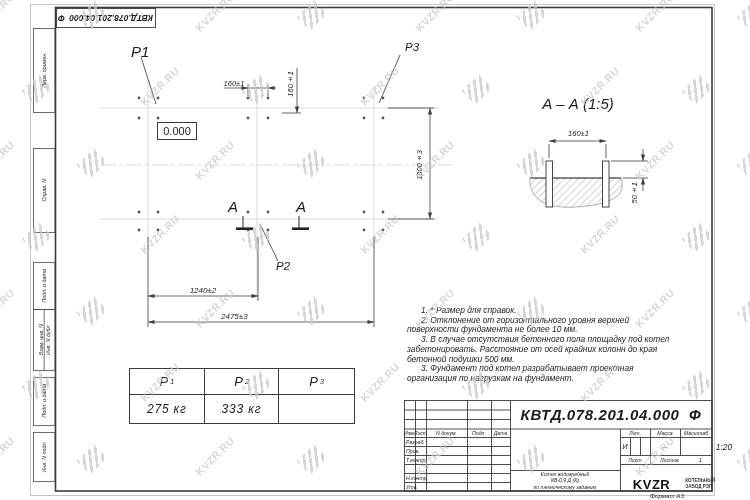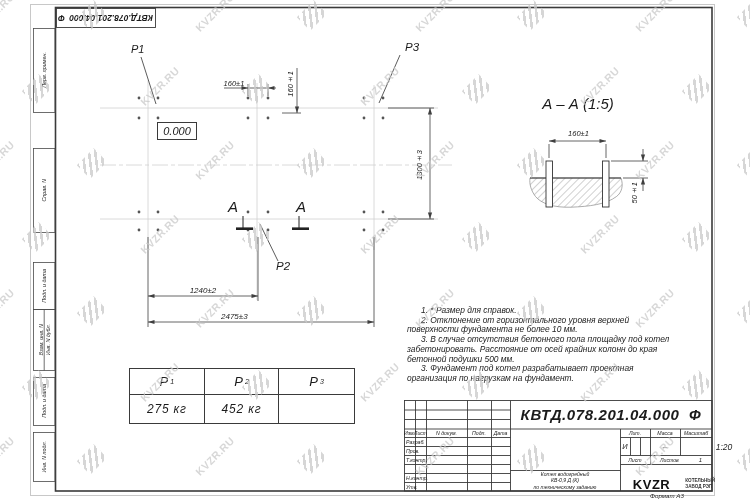--- a/index.html
+++ b/index.html
@@ -9,21 +9,21 @@
   .t{position:absolute;font-style:italic;color:#1b1b1b;white-space:nowrap;}
   .cell{position:absolute;display:flex;align-items:center;justify-content:center;
         font-style:italic;color:#1b1b1b;}
   .vcell{position:absolute;display:flex;align-items:center;justify-content:center;gap:1px;}
   .vcell span{writing-mode:vertical-rl;transform:rotate(180deg);white-space:nowrap;
         font-style:italic;color:#222;}
   .side span{font-size:5.4px;}
   .dim{font-size:7.5px;}
   .vdim span{font-size:7.5px;}
   .levelbox{position:absolute;left:157px;top:122px;width:38px;height:16px;border:1px solid #3a3a3a;
-        display:flex;align-items:center;justify-content:center;font-style:italic;font-size:11px;background:#fff;}
+        display:flex;align-items:center;justify-content:center;font-size:11px;background:#fff;}
   .notes{position:absolute;left:407px;top:306px;width:272px;font-style:italic;
         font-size:8.4px;line-height:9.7px;color:#1b1b1b;}
   .note{text-indent:14px;white-space:normal;}
   .ltable{position:absolute;left:129px;top:368px;width:224px;height:54px;display:grid;
         grid-template-columns:repeat(3,1fr);grid-template-rows:26px 1fr;border:1.2px solid #3a3a3a;background:transparent;}
   .lt-cell{display:flex;align-items:center;justify-content:center;border-right:1px solid #3a3a3a;
         border-bottom:1px solid #3a3a3a;font-style:italic;}
   .lt-cell:nth-child(3n){border-right:none;}
   .lt-cell:nth-child(n+4){border-bottom:none;}
   .lt-h{font-size:13px;} .lt-h sub{font-size:7px;margin-left:2px;}
@@ -211,21 +211,21 @@
       <span>Взам. инв. N</span>
       <span>Инв. N дубл.</span>
     </div>
     <div class="vcell side" style="left:33px;top:377px;width:22px;height:48px">
         <span>Подп. и дата</span>
       </div>
     <div class="vcell side" style="left:33px;top:432px;width:22px;height:49px">
         <span>Инв. N подл.</span>
       </div>
 
-    <div class="t" style="left:131px;top:43px;font-size:11px">P1</div>
+    <div class="t" style="left:131px;top:43px;font-size:15px">P1</div>
     <div class="t" style="left:405px;top:41px;font-size:11.5px">P3</div>
     <div class="t" style="left:276px;top:260px;font-size:11.5px">P2</div>
 
     <div class="t dim" style="left:220px;top:79px;width:28px;text-align:center">160±1</div>
     <div class="vcell vdim" style="left:285px;top:66px;width:11px;height:36px">
         <span>160±1</span>
       </div>
 
     <div class="levelbox">0.000</div>
 
@@ -258,21 +258,21 @@
         </div>
       <div class="lt-cell lt-h">
           <span>P</span>
           <sub>2</sub>
         </div>
       <div class="lt-cell lt-h">
           <span>P</span>
           <sub>3</sub>
         </div>
       <div class="lt-cell lt-v">275 кг</div>
-      <div class="lt-cell lt-v">452 кг</div>
+      <div class="lt-cell lt-v">333 кг</div>
     </div>
 
     <div class="cell tbs" style="left:404px;top:429px;width:11px;height:8px">Изм.</div>
     <div class="cell tbs" style="left:415px;top:429px;width:11px;height:8px">Лист</div>
     <div class="cell tbs" style="left:426px;top:429px;width:41px;height:8px">N докум.</div>
     <div class="cell tbs" style="left:467px;top:429px;width:24px;height:8px">Подп.</div>
     <div class="cell tbs" style="left:491px;top:429px;width:19px;height:8px">Дата</div>
 
     <div class="cell tbs" style="left:406px;top:437.5px;width:20px;height:9px;justify-content:flex-start">Разраб.</div>
     <div class="cell tbs" style="left:406px;top:446.5px;width:20px;height:9px;justify-content:flex-start">Пров.</div>

